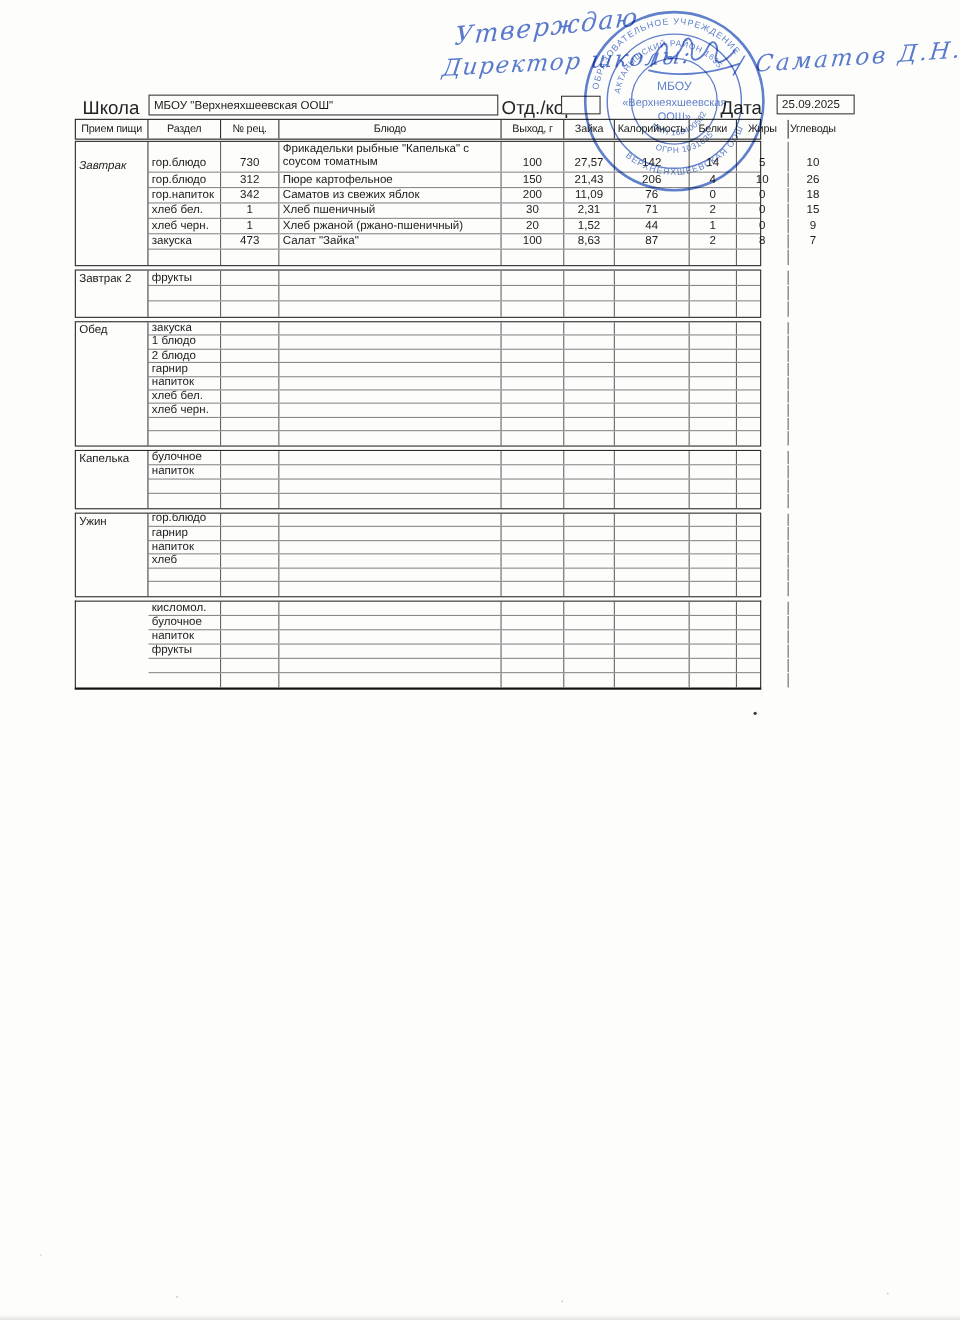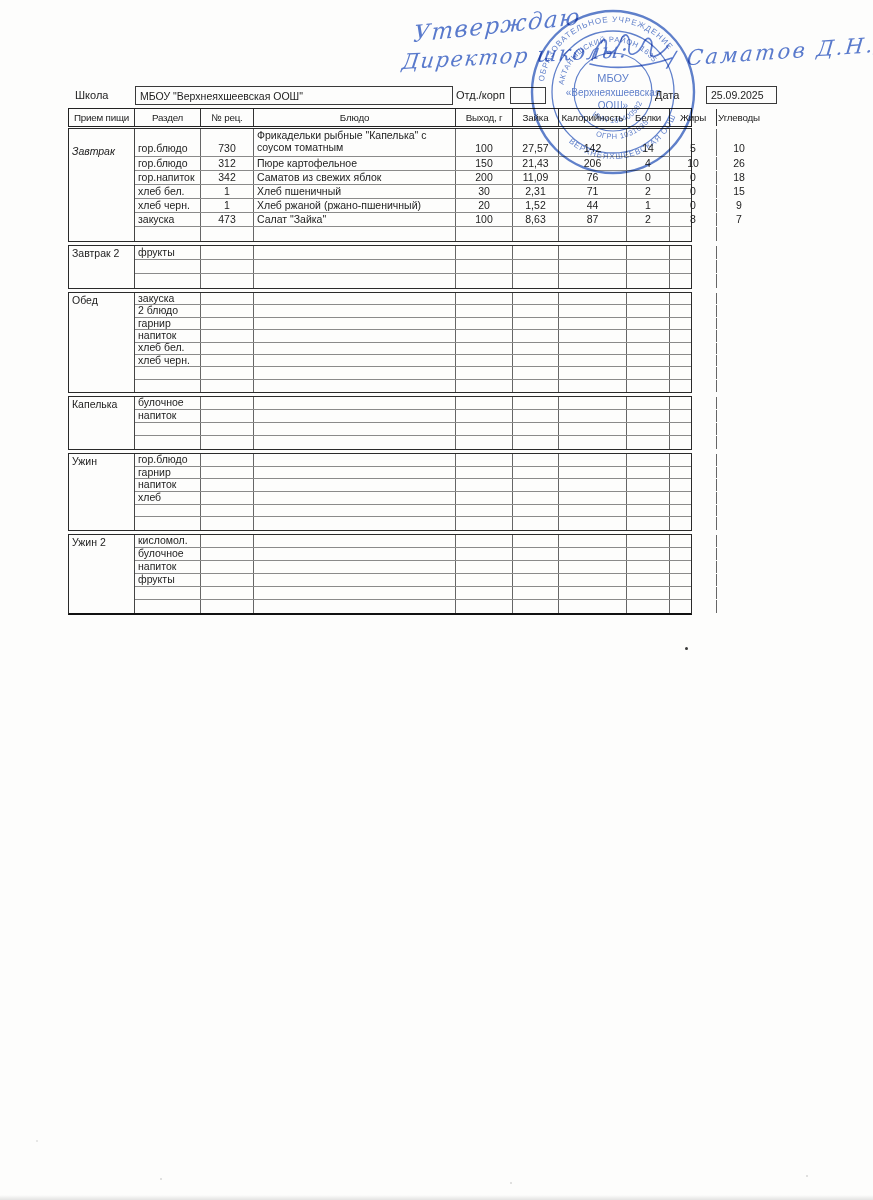--- a/index.html
+++ b/index.html
@@ -1,19 +1,19 @@
 <!DOCTYPE html>
 <html><head>
 <meta charset="utf-8">
 <style>
   html,body{margin:0;padding:0;background:#e9e9e9;}
   .page{position:relative;width:873px;height:1200px;background:#fdfdfc;overflow:hidden;
         font-family:"Liberation Sans",sans-serif;color:#1c1c1c;}
   
-  .form-label{position:absolute;font-size:11px;color:#222;}
+  .form-label{position:absolute;font-size:17px;color:#222;}
   .form-box{position:absolute;border:1px solid #3a3a3a;background:#fdfdfc;font-size:10.5px;
             display:flex;align-items:center;padding:0 4px;box-sizing:border-box;}
   
   .hand{position:absolute;color:#4c6fc8;font-family:"DejaVu Serif",serif;font-style:italic;
         letter-spacing:1.5px;white-space:nowrap;opacity:.92;}
   .hand1{left:413px;top:12px;font-size:23px;transform:rotate(-6deg) skewX(-10deg);}
   .hand2{left:402px;top:44px;font-size:21px;transform:rotate(-3deg) skewX(-10deg);}
   .hand3{left:668px;top:40px;font-size:21px;transform:rotate(-4deg) skewX(-10deg);letter-spacing:2.5px;}
   .signature{position:absolute;left:588px;top:32px;}
   
@@ -221,20 +221,31 @@
               <div class="c rec"></div>
               <div class="c dish"></div>
               <div class="c num"></div>
               <div class="c num"></div>
               <div class="c num"></div>
               <div class="c num"></div>
               <div class="c num"></div>
               <div class="c num"></div>
             </div>
             <div class="row">
+              <div class="c razdel">1 блюдо</div>
+              <div class="c rec"></div>
+              <div class="c dish"></div>
+              <div class="c num"></div>
+              <div class="c num"></div>
+              <div class="c num"></div>
+              <div class="c num"></div>
+              <div class="c num"></div>
+              <div class="c num"></div>
+            </div>
+            <div class="row">
               <div class="c razdel">2 блюдо</div>
               <div class="c rec"></div>
               <div class="c dish"></div>
               <div class="c num"></div>
               <div class="c num"></div>
               <div class="c num"></div>
               <div class="c num"></div>
               <div class="c num"></div>
               <div class="c num"></div>
             </div>
@@ -420,21 +431,20 @@
               <div class="c num"></div>
               <div class="c num"></div>
               <div class="c num"></div>
               <div class="c num"></div>
               <div class="c num"></div>
               <div class="c num"></div>
             </div>
           </div>
         </div>
         <div class="section s5">
-          <div class="meal-cell">Ужин 2</div>
           <div class="rows">
             <div class="row">
               <div class="c razdel">кисломол.</div>
               <div class="c rec"></div>
               <div class="c dish"></div>
               <div class="c num"></div>
               <div class="c num"></div>
               <div class="c num"></div>
               <div class="c num"></div>
               <div class="c num"></div>

